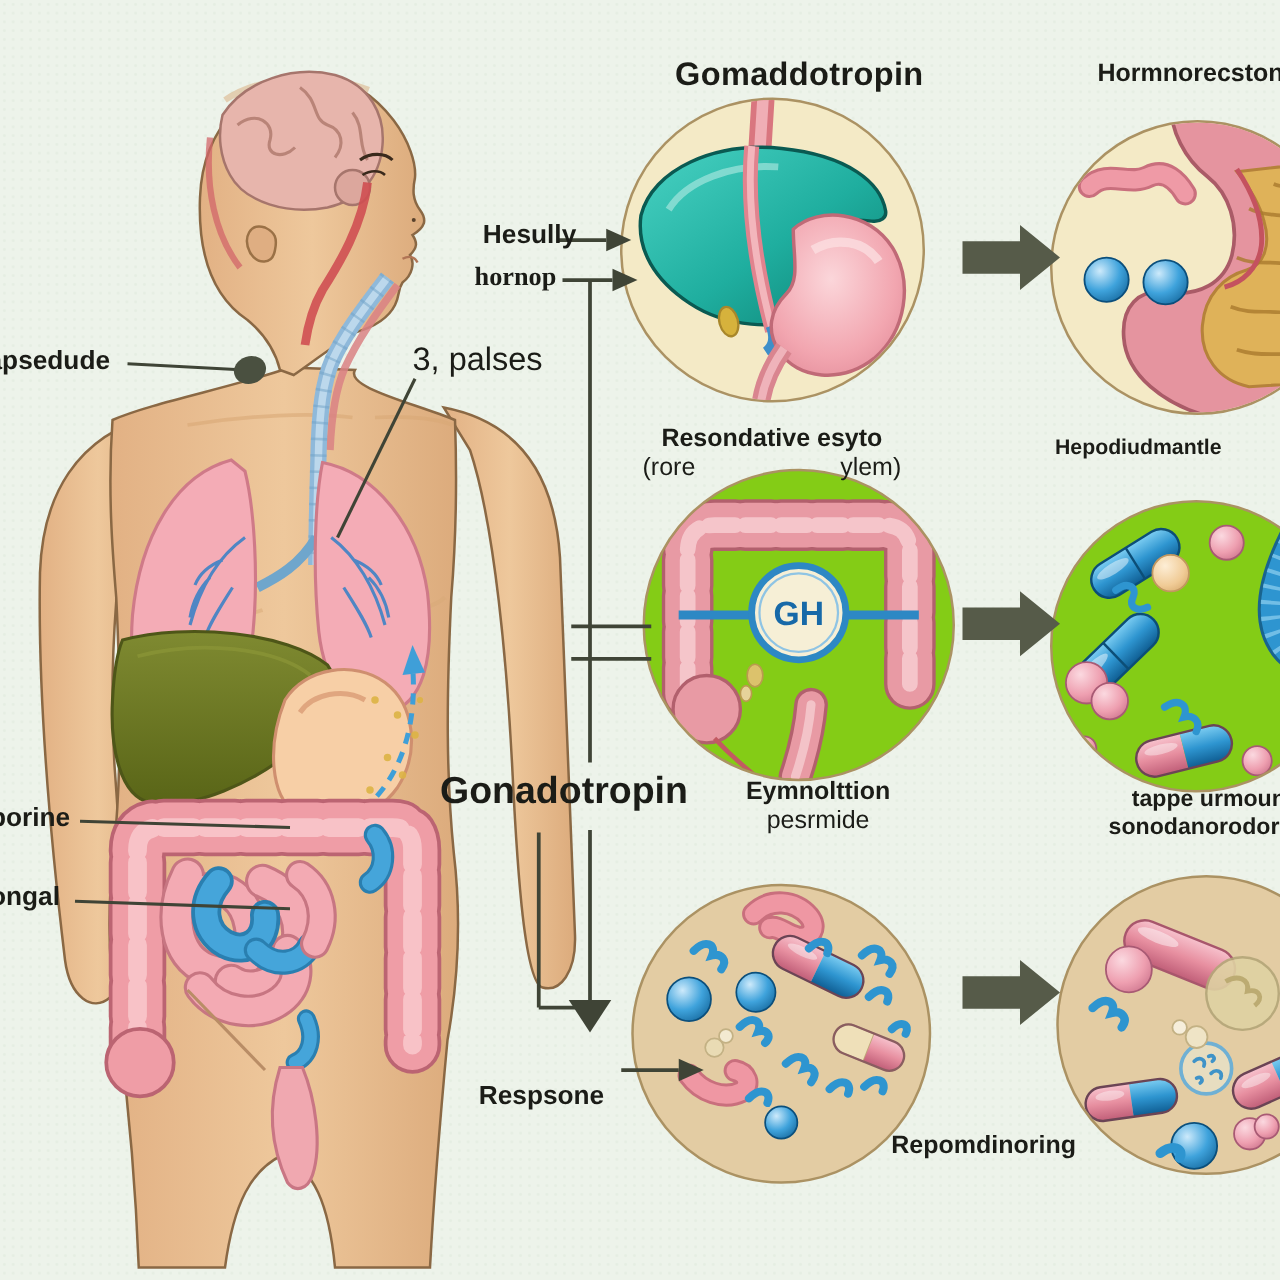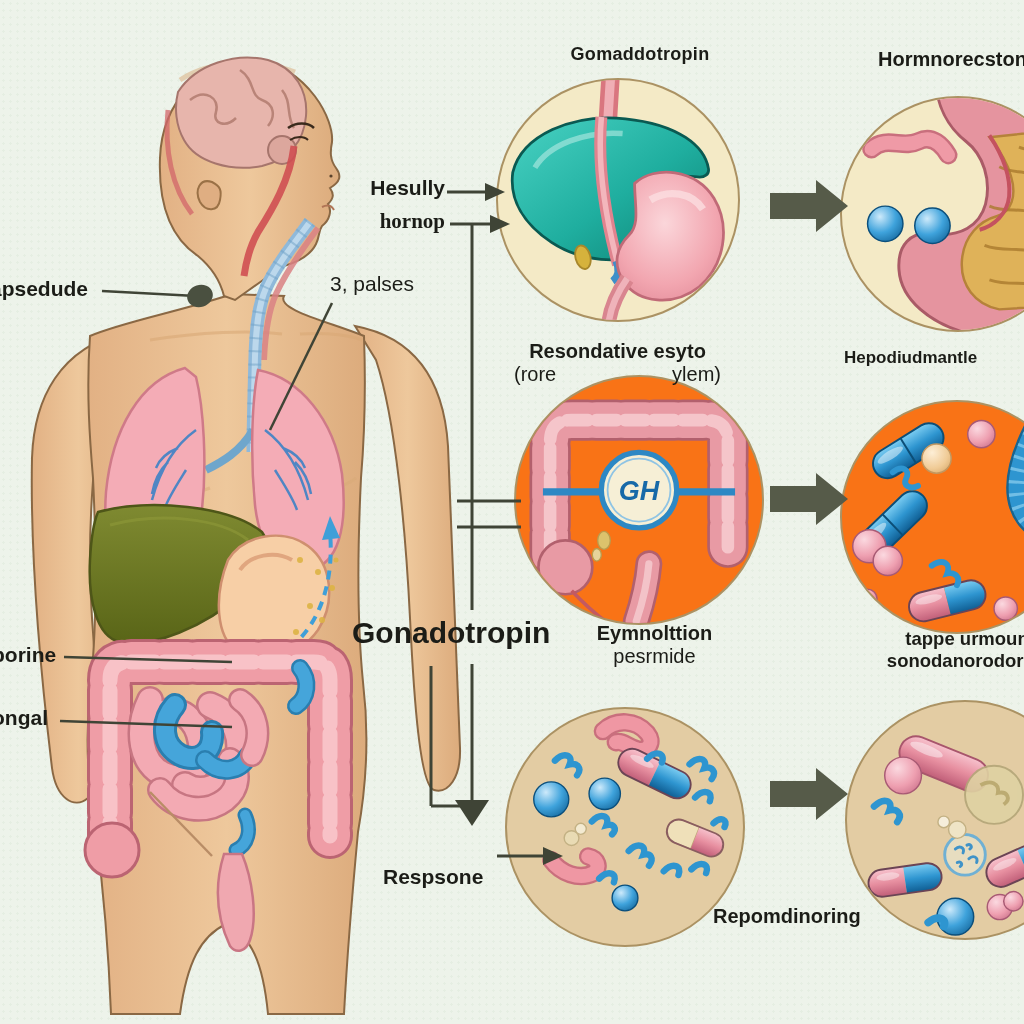--- a/index.html
+++ b/index.html
@@ -7,21 +7,21 @@
   #canvas{position:relative;width:1024px;height:1024px;overflow:hidden;background:var(--background,#edf3ea);}
   #canvas::before{content:"";position:absolute;inset:0;
     background-image:radial-gradient(#dfe9dc 1px, transparent 1.2px);
     background-size:7px 7px;opacity:.55;pointer-events:none;}
   .layer{position:absolute;left:0;top:0;}
   .panel{position:absolute;border-radius:50%;overflow:hidden;
     border:2px solid var(--panel-border,#a38d5c);box-sizing:border-box;}
   .panel svg{display:block;width:100%;height:100%;}
   .cream{background:var(--panel-cream,#f4eac6);}
   .tan{background:var(--panel-tan,#e3cca3);}
-  .mid{background:#f97316;font-style:italic;}
+  .mid{background:#84cc16;}
   .lbl{position:absolute;color:var(--ink,#1b1c17);z-index:6;white-space:nowrap;}
   .b{font-weight:700;}
   .sb{font-weight:600;}
   #overlay{z-index:5;pointer-events:none;}
   #figure{z-index:1;}
   .panel{z-index:2;}
 </style>
 </head>
 <body>
 
@@ -363,27 +363,27 @@
     <polygon points="485,183 505,192 485,201" fill="var(--line,#3f4436)"></polygon>
     <polygon points="490,215 510,224 490,233" fill="var(--line,#3f4436)"></polygon>
     <polygon points="455,800 489,800 472,826" fill="var(--line,#3f4436)"></polygon>
     <polygon points="543,847 563,856 543,865" fill="var(--line,#3f4436)"></polygon>
     <ellipse cx="200" cy="296" rx="13" ry="11" fill="#4a5040" transform="rotate(-18 200 296)"></ellipse>
     <polygon points="770,193 816,193 816,180 848,206 816,232 816,219 770,219" fill="var(--arrow,#565b49)"></polygon>
     <polygon points="770,486 816,486 816,473 848,499 816,525 816,512 770,512" fill="var(--arrow,#565b49)"></polygon>
     <polygon points="770,781 816,781 816,768 848,794 816,820 816,807 770,807" fill="var(--arrow,#565b49)"></polygon>
   </svg>
 
-  <div class="lbl b" style="left:540px;top:44px;width:200px;text-align:center;font-size:18px;letter-spacing:.3px;">Gomaddotropin</div>
+  <div class="lbl b" style="left:540px;top:44px;width:200px;text-align:left;font-size:26px;letter-spacing:.3px;">Gomaddotropin</div>
   <div class="lbl sb" style="left:878px;top:48px;font-size:20px;">Hormnorecstone</div>
 
-  <div class="lbl sb" style="left:340px;top:176px;width:105px;text-align:right;font-size:21px;">Hesully</div>
+  <div class="lbl sb" style="left:356px;top:176px;width:105px;text-align:right;font-size:21px;">Hesully</div>
   <div class="lbl sb" style="left:340px;top:209px;width:105px;text-align:right;font-size:21px;font-family:Liberation Serif, serif;">hornop</div>
   <div class="lbl sb" style="left:-10px;top:277px;font-size:21px;">apsedude</div>
-  <div class="lbl" style="left:330px;top:272px;font-size:21px;">3, palses</div>
+  <div class="lbl" style="left:330px;top:272px;font-size:26px;">3, palses</div>
 
   <div class="lbl" style="left:500px;top:340px;width:235px;font-size:20px;">
     <div class="sb" style="text-align:center;">Resondative esyto</div>
     <div style="display:flex;justify-content:space-between;padding:0 14px;">
       <span>(rore</span>
       <span>ylem)</span>
     </div>
   </div>
   <div class="lbl sb" style="left:844px;top:348px;font-size:17px;">Hepodiudmantle</div>
 

